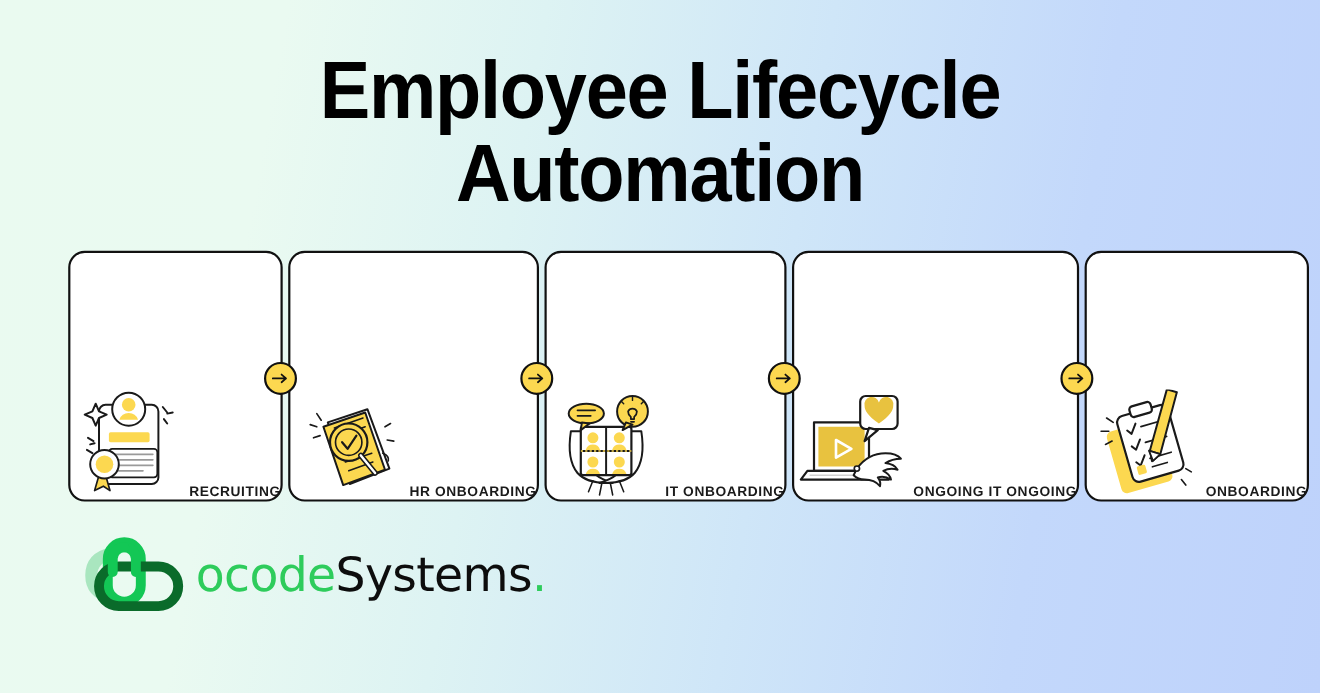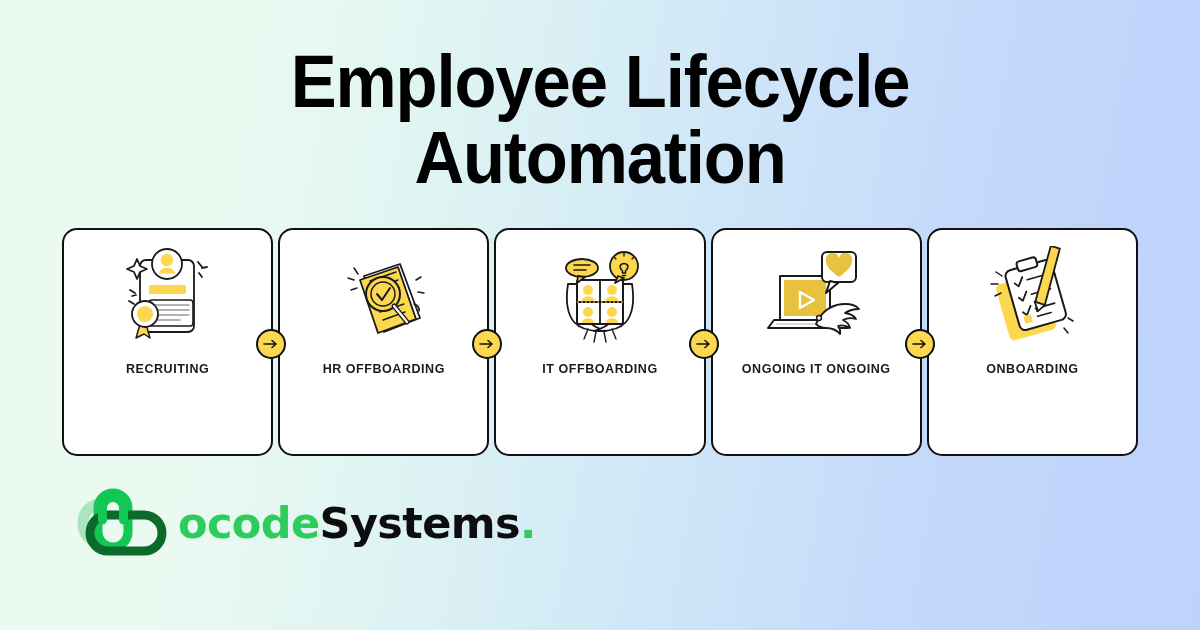--- a/index.html
+++ b/index.html
@@ -61,22 +61,22 @@
     gap: 5px;
   }
 
   .card {
     position: relative;
     flex: 1 1 0;
     background: #ffffff;
     border: 2px solid #111111;
     border-radius: 15px;
     display: flex;
-    flex-direction: column;
-    align-items: center;
+    flex-direction: row;
+    align-items: flex-end;
     overflow: visible;
   }
 
   .card-icon {
     margin-top: 16px;
     width: 108px;
     height: 100px;
     display: flex;
     align-items: center;
     justify-content: center;
@@ -123,21 +123,21 @@
   .logo-mark {
     width: 120px;
     height: 72px;
     flex: 0 0 auto;
     margin-right: -4px;
   }
   .logo-mark svg { width: 100%; height: 100%; display: block; }
   .logo-text {
     font-family: "DejaVu Sans", sans-serif;
     font-size: 43px;
-    font-weight: 700;
+    font-weight: 400;
     letter-spacing: -0.6px;
     line-height: 1;
     white-space: nowrap;
     margin-left: -6px;
   }
   .logo-green { color: #2ecc5c; }
   .logo-dark  { color: #0d0d0d; }
   .logo-dot   { color: #2ecc5c; }
 </style>
 </head>
@@ -213,21 +213,21 @@
           <g stroke="#1a1a1a" stroke-width="1.5" stroke-linecap="round" fill="none">
             <path d="M24 22 l4 6"></path>
             <path d="M18 32 l6 2"></path>
             <path d="M21 44 l6 -2"></path>
             <path d="M86 34 l5 -3"></path>
             <path d="M88 46 l6 1"></path>
             <path d="M84 58 q6 2 5 7"></path>
           </g>
         </svg>
       </div>
-      <div class="card-label">HR OFFBOARDING</div>
+      <div class="card-label">HR ONBOARDING</div>
       <div class="connector">
         <svg viewBox="0 0 16 12" xmlns="http://www.w3.org/2000/svg">
           <path d="M1 6 H13 M9 2.5 L13 6 L9 9.5" fill="none" stroke="#111111" stroke-width="1.6" stroke-linecap="round" stroke-linejoin="round"></path>
         </svg>
       </div>
     </div>
 
     <div class="card">
       <div class="card-icon">
         <svg viewBox="0 0 108 100" xmlns="http://www.w3.org/2000/svg">
@@ -271,21 +271,21 @@
           </g>
 
           <g stroke="#1a1a1a" stroke-width="1.4" stroke-linecap="round">
             <line x1="42" y1="83" x2="38" y2="93"></line>
             <line x1="50" y1="86" x2="48" y2="96"></line>
             <line x1="58" y1="86" x2="60" y2="96"></line>
             <line x1="66" y1="83" x2="70" y2="93"></line>
           </g>
         </svg>
       </div>
-      <div class="card-label">IT OFFBOARDING</div>
+      <div class="card-label">IT ONBOARDING</div>
       <div class="connector">
         <svg viewBox="0 0 16 12" xmlns="http://www.w3.org/2000/svg">
           <path d="M1 6 H13 M9 2.5 L13 6 L9 9.5" fill="none" stroke="#111111" stroke-width="1.6" stroke-linecap="round" stroke-linejoin="round"></path>
         </svg>
       </div>
     </div>
 
     <div class="card">
       <div class="card-icon">
         <svg viewBox="0 0 108 100" xmlns="http://www.w3.org/2000/svg">

